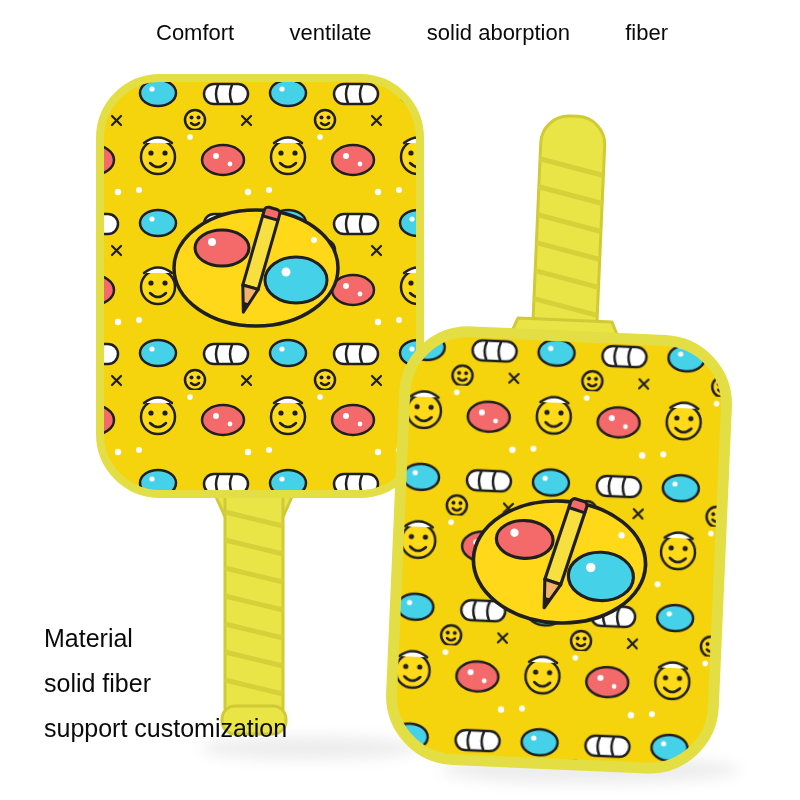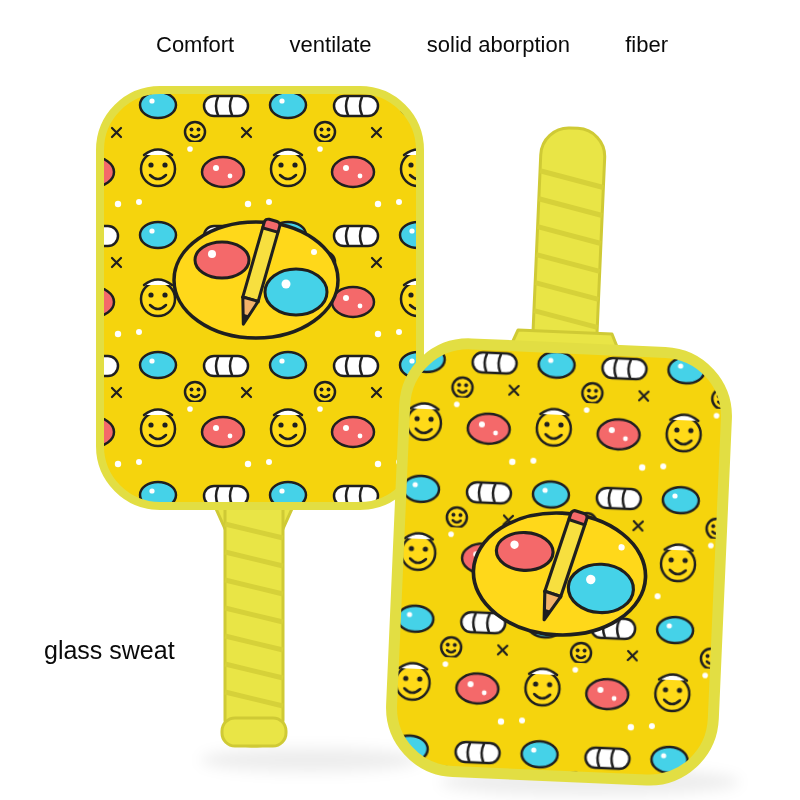--- a/index.html
+++ b/index.html
@@ -2,21 +2,21 @@
 <html><head>
 <meta charset="utf-8">
 <style>
   html,body{margin:0;padding:0;}
   body{
     width:800px;height:800px;position:relative;overflow:hidden;
     background:#ffffff;
     font-family:"Liberation Sans", sans-serif;
     color:#0a0a0a;
   }
-  .stage{position:absolute;inset:0;margin-top:12px;}
+  .stage{position:absolute;inset:0;}
   .features-row{
     position:absolute;left:156px;top:20px;width:512px;
     display:flex;justify-content:space-between;
     font-size:22px;font-weight:400;color:#0a0a0a;white-space:nowrap;
   }
   .spec-block{
     position:absolute;left:44px;top:616px;
     font-size:25px;line-height:45px;color:#0a0a0a;
   }
   .spec-line{display:block;}
@@ -127,16 +127,18 @@
   </svg>
 
   <div class="features-row">
     <span>Comfort</span>
     <span>ventilate</span>
     <span>solid aborption</span>
     <span>fiber</span>
   </div>
 
   <div class="spec-block">
-    <span class="spec-line">glass sweat</span>
+    <span class="spec-line">Material</span>
+    <span class="spec-line">solid fiber</span>
+    <span class="spec-line">support customization</span>
   </div>
 
 </div>
 
 </body></html>

